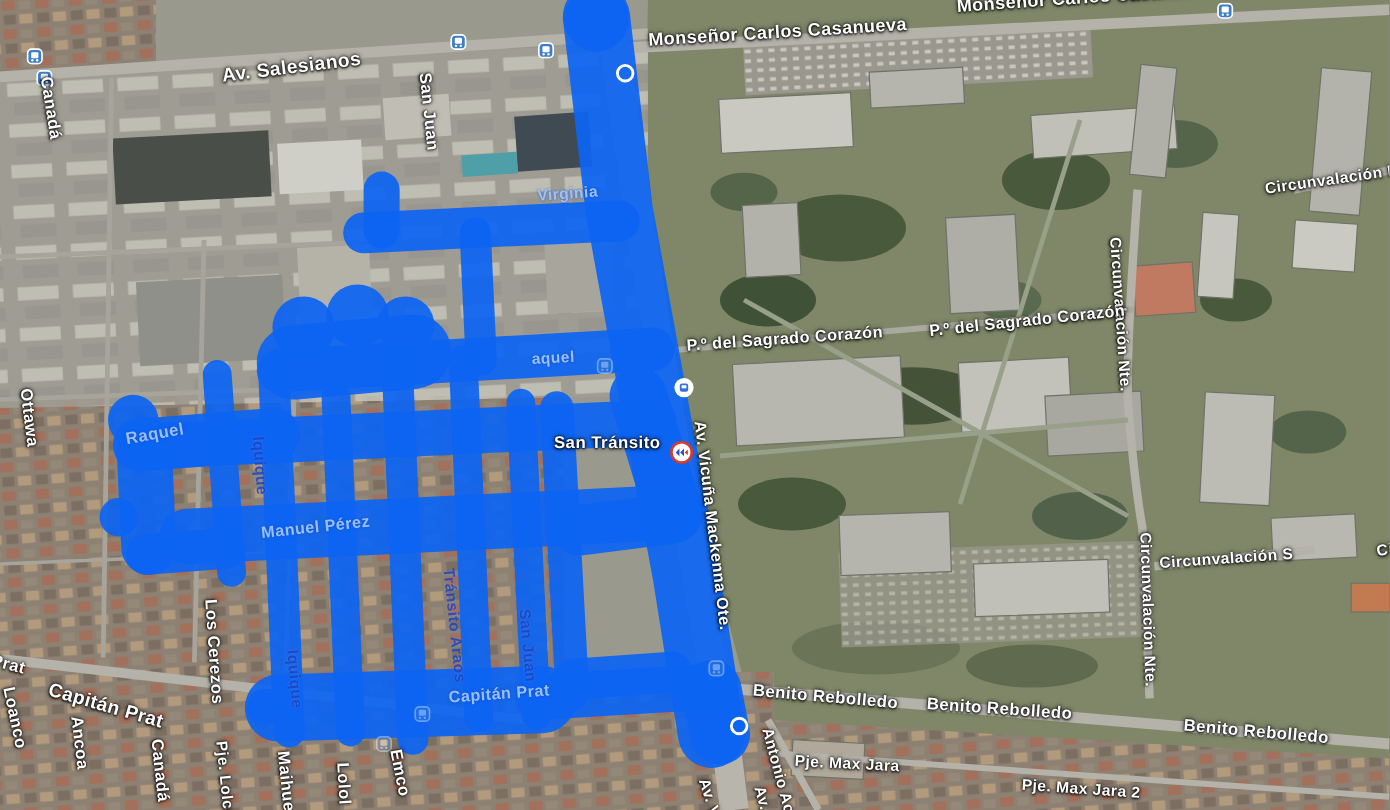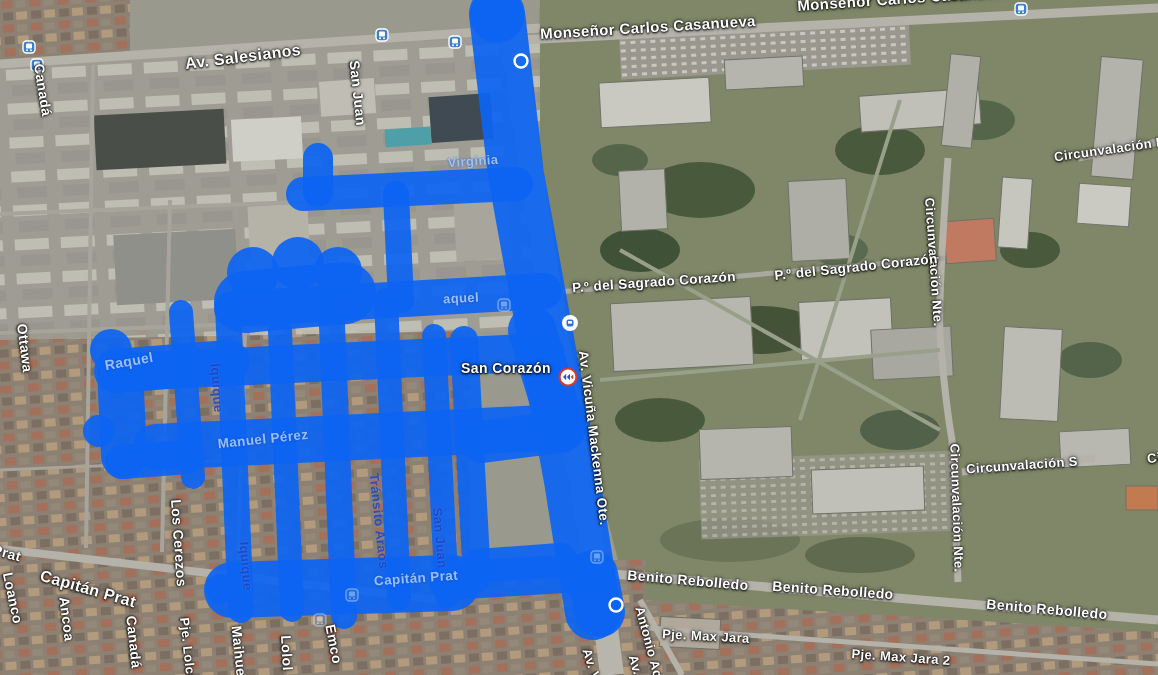--- a/index.html
+++ b/index.html
@@ -262,21 +262,21 @@
   <div id="labels">
       <div class="maplabel lbl-road" style="left: 243px; top: 57px; font-size: 16px; transform: translate(-50%, -50%) rotate(-7deg);">Av. Salesianos</div>
       <div class="maplabel lbl-road" style="left: 43px; top: 90px; font-size: 14px; transform: translate(-50%, -50%) rotate(81deg);">Canadá</div>
       <div class="maplabel lbl-road" style="left: 358px; top: 93px; font-size: 14px; transform: translate(-50%, -50%) rotate(84deg);">San Juan</div>
       <div class="maplabel lbl-road" style="left: 648px; top: 27px; font-size: 15px; transform: translate(-50%, -50%) rotate(-3.5deg);">Monseñor Carlos Casanueva</div>
       <div class="maplabel lbl-road" style="left: 905px; top: -2px; font-size: 15px; transform: translate(-50%, -50%) rotate(-4deg);">Monseñor Carlos Casanueva</div>
       <div class="maplabel lbl-road" style="left: 1118px; top: 148px; font-size: 13px; transform: translate(-50%, -50%) rotate(-8deg);">Circunvalación Nte.</div>
       <div class="maplabel lbl-road" style="left: 934px; top: 262px; font-size: 13px; transform: translate(-50%, -50%) rotate(86deg);">Circunvalación Nte.</div>
       <div class="maplabel lbl-road" style="left: 654px; top: 282px; font-size: 13.5px; transform: translate(-50%, -50%) rotate(-4deg);">P.º del Sagrado Corazón</div>
       <div class="maplabel lbl-road" style="left: 856px; top: 267px; font-size: 13.5px; transform: translate(-50%, -50%) rotate(-6deg);">P.º del Sagrado Corazón</div>
-      <div class="maplabel lbl-station" style="left: 506px; top: 368px; font-size: 14px; transform: translate(-50%, -50%) rotate(0deg);">San Corazón</div>
+      <div class="maplabel lbl-station" style="left: 506px; top: 368px; font-size: 14px; transform: translate(-50%, -50%) rotate(0deg);">San Tránsito</div>
       <div class="maplabel lbl-road" style="left: 594px; top: 438px; font-size: 13.5px; transform: translate(-50%, -50%) rotate(83deg);">Av. Vicuña Mackenna Ote.</div>
       <div class="maplabel lbl-road" style="left: 957px; top: 508px; font-size: 13px; transform: translate(-50%, -50%) rotate(88deg);">Circunvalación Nte.</div>
       <div class="maplabel lbl-road" style="left: 1022px; top: 465px; font-size: 13px; transform: translate(-50%, -50%) rotate(-4deg);">Circunvalación S</div>
       <div class="maplabel lbl-road" style="left: 1196px; top: 452px; font-size: 13px; transform: translate(-50%, -50%) rotate(-8deg);">Circunvalación</div>
       <div class="maplabel lbl-road" style="left: 688px; top: 580px; font-size: 14px; transform: translate(-50%, -50%) rotate(5deg);">Benito Rebolledo</div>
       <div class="maplabel lbl-road" style="left: 833px; top: 590px; font-size: 14px; transform: translate(-50%, -50%) rotate(4deg);">Benito Rebolledo</div>
       <div class="maplabel lbl-road" style="left: 1047px; top: 609px; font-size: 14px; transform: translate(-50%, -50%) rotate(5deg);">Benito Rebolledo</div>
       <div class="maplabel lbl-road" style="left: 706px; top: 636px; font-size: 13px; transform: translate(-50%, -50%) rotate(3deg);">Pje. Max Jara</div>
       <div class="maplabel lbl-road" style="left: 901px; top: 657px; font-size: 13px; transform: translate(-50%, -50%) rotate(4deg);">Pje. Max Jara 2</div>
       <div class="maplabel lbl-road" style="left: 649px; top: 642px; font-size: 13px; transform: translate(-50%, -50%) rotate(75deg);">Antonio Ac</div>

